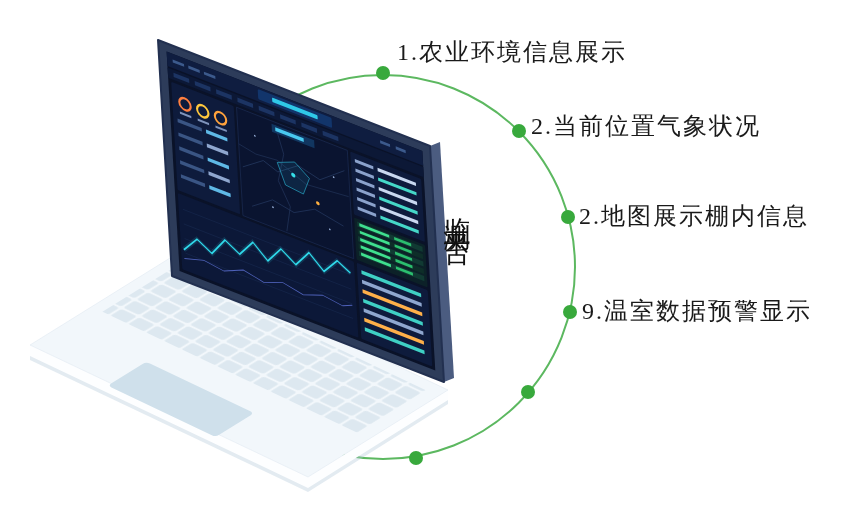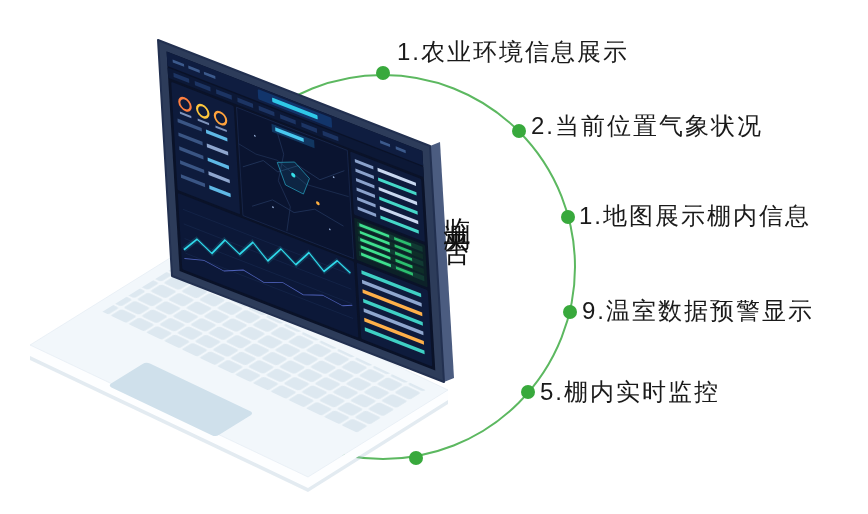--- a/index.html
+++ b/index.html
@@ -1,18 +1,18 @@
 <!DOCTYPE html>
 <html><head>
 <meta charset="utf-8">
 <style>
   html,body{margin:0;padding:0;background:#ffffff;}
   .stage{
     position:relative;width:868px;height:514px;background:#ffffff;overflow:hidden;
-    font-family:Liberation Sans, sans-serif;
+    font-family:Liberation Serif, serif;
   }
   .art{position:absolute;left:0;top:0;}
   .feature{
     position:absolute;font-size:24px;letter-spacing:2px;color:#1a1a1a;
     white-space:nowrap;line-height:28px;
   }
   .f1{left:397px;top:38px;}
   .f2{left:531px;top:112px;}
   .f3{left:579px;top:202px;}
   .f4{left:582px;top:297px;}
@@ -184,17 +184,16 @@
       <circle cx="570" cy="312" r="7" fill="#38a93c"></circle>
       <circle cx="528" cy="392" r="7" fill="#38a93c"></circle>
       <circle cx="416" cy="458" r="7" fill="#38a93c"></circle>
     </g>
   </svg>
 
   <div class="center-label">监测平台</div>
 
   <div class="feature f1">1.农业环境信息展示</div>
   <div class="feature f2">2.当前位置气象状况</div>
-  <div class="feature f3">1.地图展示棚内信息</div>
+  <div class="feature f3">2.地图展示棚内信息</div>
   <div class="feature f4">9.温室数据预警显示</div>
-  <div class="feature f5">5.棚内实时监控</div>
 
 </div>
 
 </body></html>

